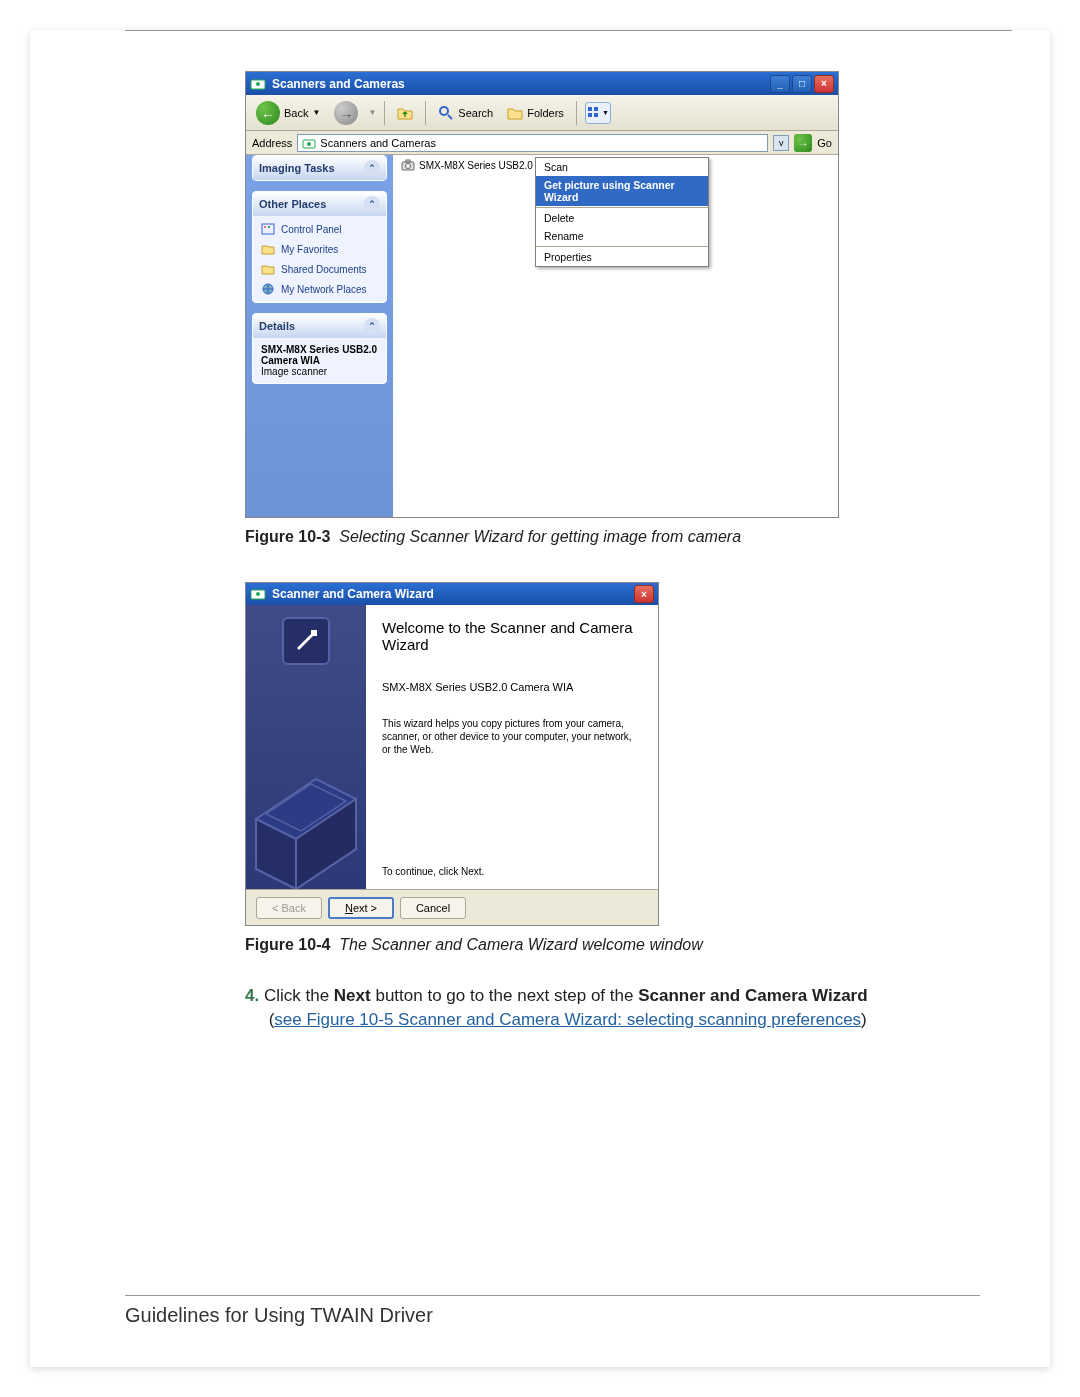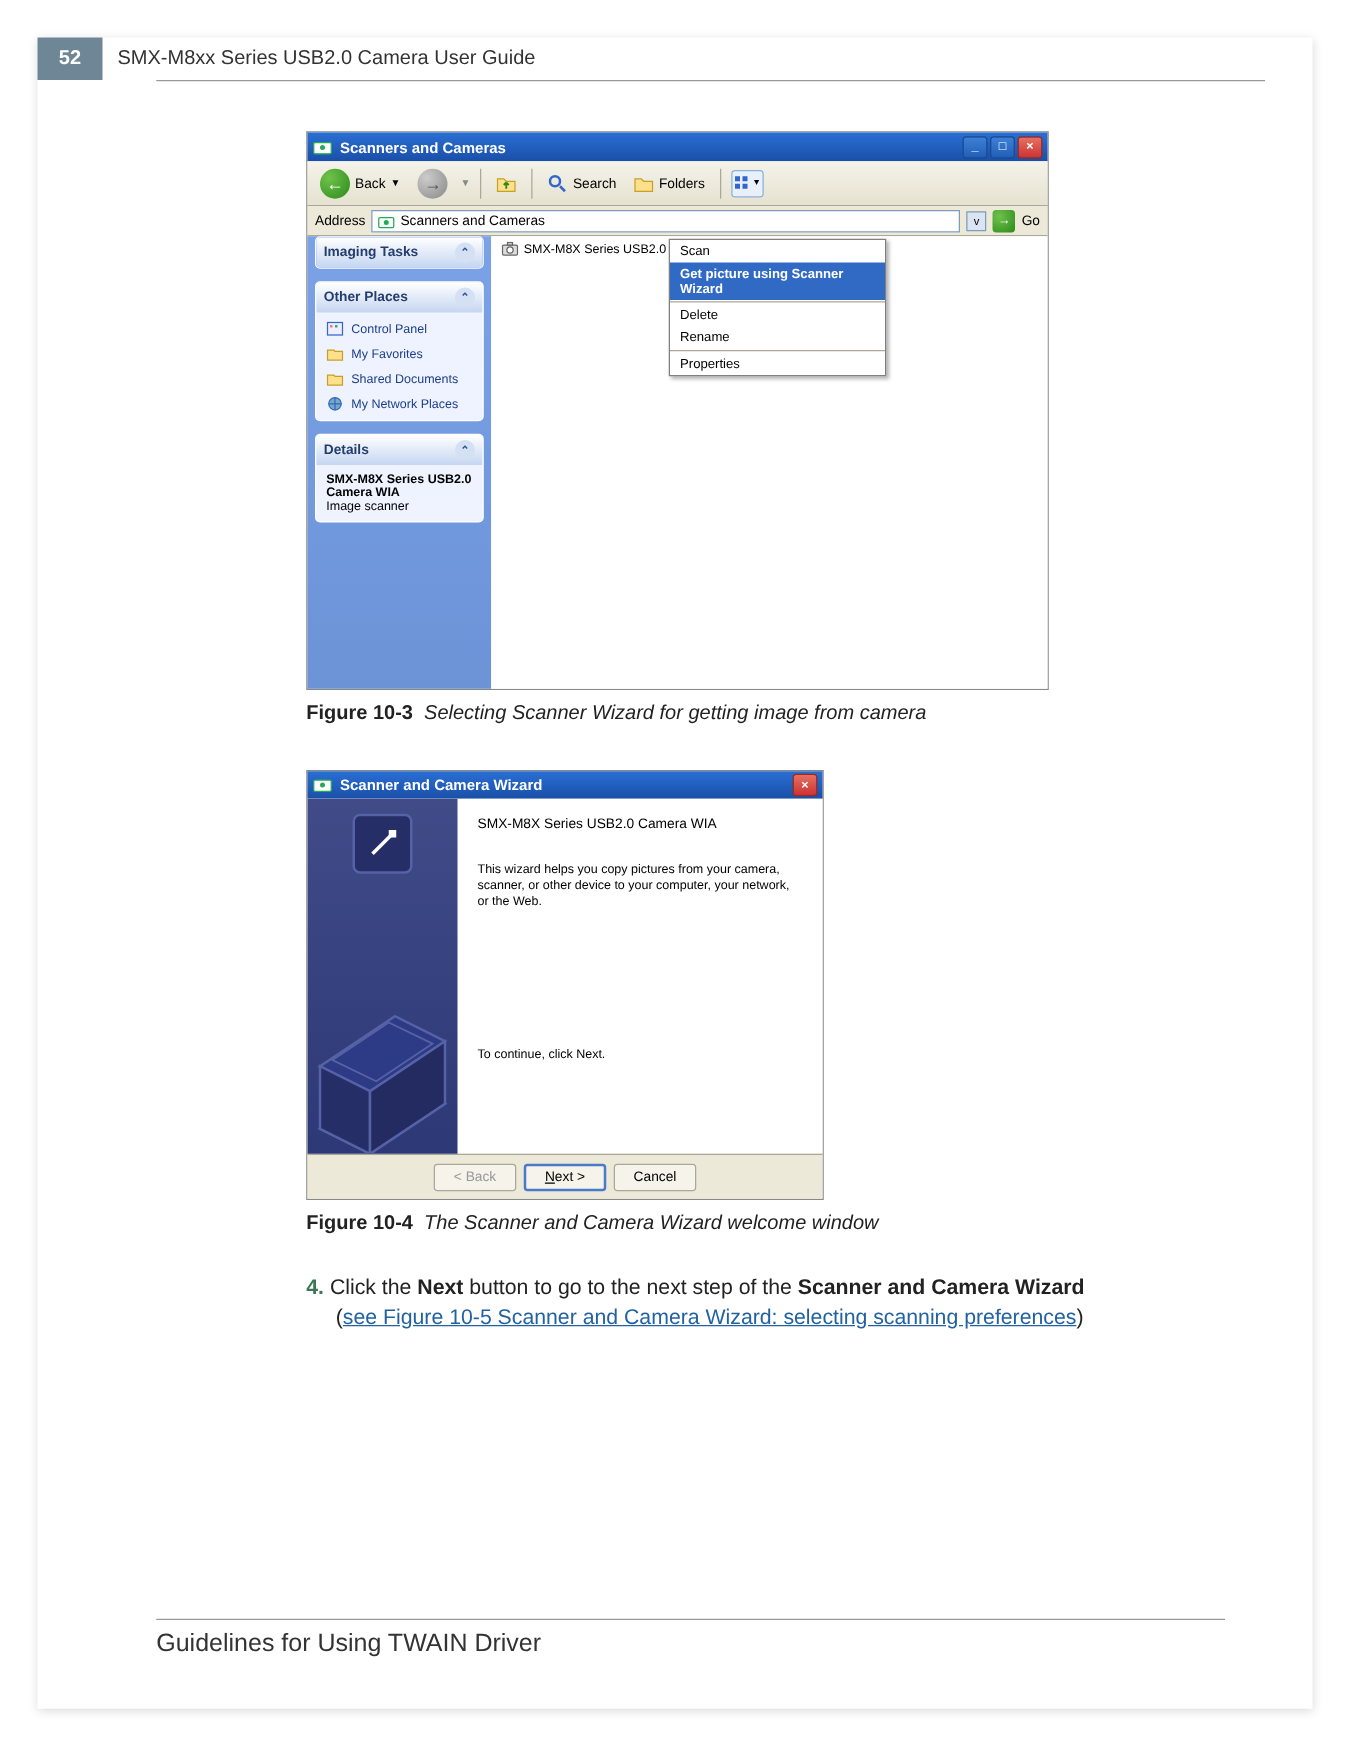--- a/index.html
+++ b/index.html
@@ -195,21 +195,21 @@
   .wiz-scan-svg {
     position:absolute; bottom:0; left:0; right:0; height:200px;
   }
   .wiz-main { flex:1; padding:14px 16px; font-size:11px; color:#000; }
   .wiz-h { font-size:15px; font-family:Arial; margin-bottom:28px; }
   .wiz-sub { font-size:11px; margin-bottom:24px; }
   .wiz-desc { font-size:10px; line-height:1.3; margin-bottom:110px; }
   .wiz-cont { font-size:10px; }
   .wiz-footer {
     height:36px; background:#ece9d8; border-top:1px solid #aca899;
-    display:flex; align-items:center; justify-content:center; gap:6px;
+    display:flex; align-items:center; justify-content:flex-start; gap:6px;
     padding:0 10px;
   }
   .wiz-btn {
     min-width:66px; height:22px; border:1px solid #aca899; background:#f5f3ea;
     border-radius:3px; font-size:11px; display:flex;align-items:center;justify-content:center;
     padding:0 8px;
   }
   .wiz-btn.disabled { color:#999; }
   .wiz-btn.default { border:2px solid #4a7ac9; }
   .step-text {
@@ -226,24 +226,20 @@
     position:absolute; bottom:40px; left:95px; right:70px;
     font-size:20px; color:#333;
     font-family: "Segoe UI", Myriad, sans-serif;
   }
   .rule2 { border:none; border-top:1px solid #999; margin-bottom:8px; }
 </style>
 </head>
 <body>
 
 <div class="page">
-  <div class="page-header">
-    <div class="page-num-box">52</div>
-    <div class="page-title">SMX-M8xx Series USB2.0 Camera User Guide</div>
-  </div>
   <hr class="rule">
 
   <div class="content">
 
     <div class="win">
       <div class="win-title">
         <span class="t-icon">
           <svg width="16" height="16">
               <rect x="1" y="4" width="14" height="9" rx="1" fill="#fff" stroke="#2a5"></rect>
               <circle cx="8" cy="8" r="2" fill="#2a5"></circle>
@@ -424,20 +420,21 @@
           </div>
           <svg class="wiz-scan-svg" viewBox="0 0 120 200" preserveAspectRatio="xMidYMax meet">
             <polygon points="10,180 70,140 110,160 50,200" fill="#1e2666" stroke="#5662a6" stroke-width="2"></polygon>
             <polygon points="10,130 70,90 110,110 50,150" fill="#2d3a85" stroke="#5662a6" stroke-width="2"></polygon>
             <polygon points="10,130 10,180 50,200 50,150" fill="#252e66" stroke="#5662a6" stroke-width="2"></polygon>
             <polygon points="50,150 110,110 110,160 50,200" fill="#232b60" stroke="#5662a6" stroke-width="2"></polygon>
             <polygon points="20,125 65,95 100,112 55,142" fill="none" stroke="#5662a6" stroke-width="1.5"></polygon>
           </svg>
         </div>
         <div class="wiz-main">
+          <div class="wiz-h">Welcome to the Scanner and Camera Wizard</div>
           <div class="wiz-sub">SMX-M8X Series USB2.0 Camera WIA</div>
           <div class="wiz-desc">This wizard helps you copy pictures from your camera, scanner, or other device to your computer, your network, or the Web.</div>
           <div class="wiz-cont">To continue, click Next.</div>
         </div>
       </div>
       <div class="wiz-footer">
         <div class="wiz-btn disabled">&lt; Back</div>
         <div class="wiz-btn default">
             <u>N</u>
             <span>ext &gt;</span>

